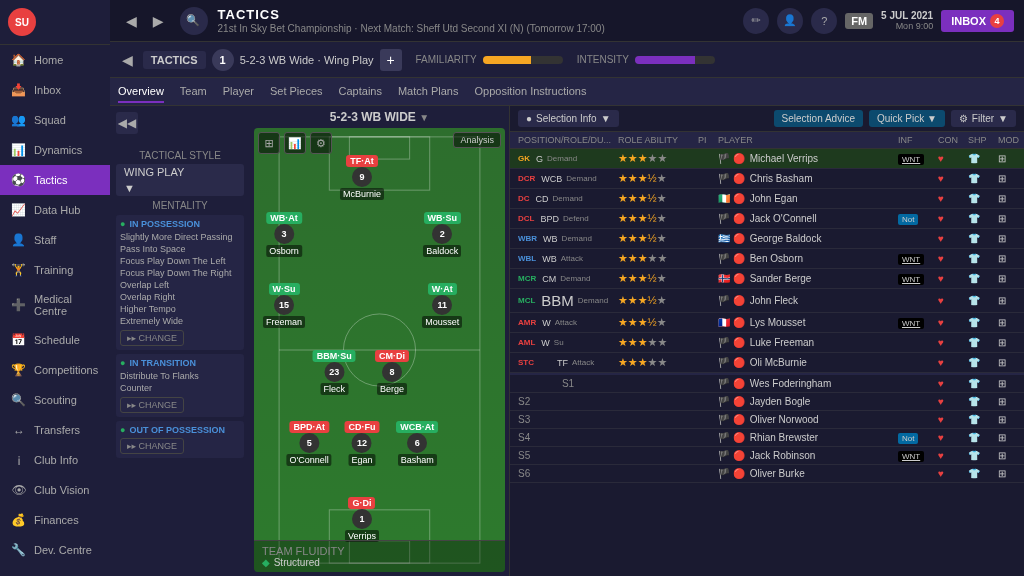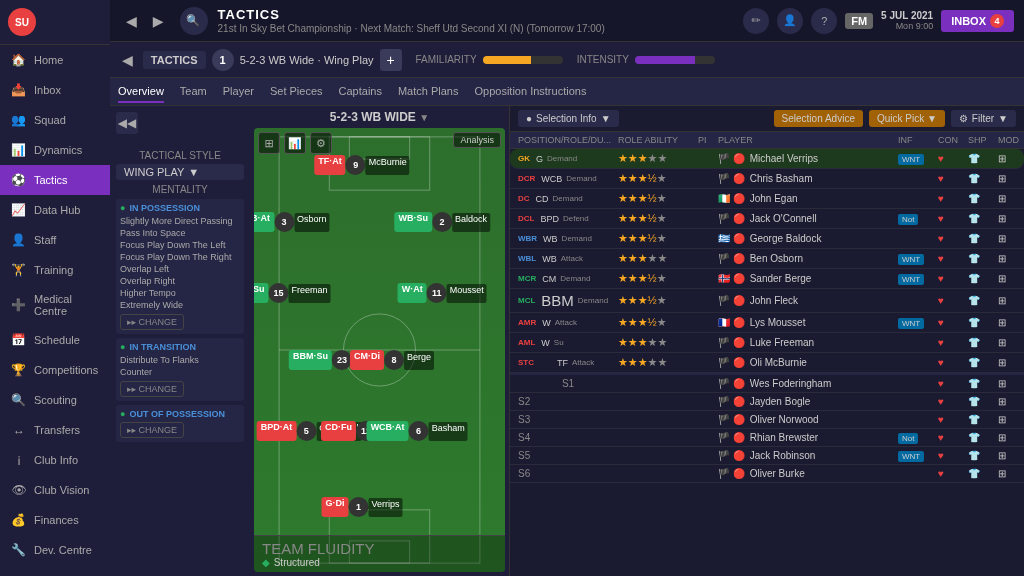--- a/index.html
+++ b/index.html
@@ -54,28 +54,28 @@
     .nav-tabs { background: #252545; height: 28px; display: flex; align-items: center; padding: 0 8px; gap: 16px; border-bottom: 1px solid #333; flex-shrink: 0; }
     .nav-tab { color: #aaa; font-size: 11px; cursor: pointer; padding: 4px 0; border-bottom: 2px solid transparent; }
     .nav-tab.active { color: white; border-bottom-color: #7b2fbe; }
 
     
     .content { display: flex; flex: 1; overflow: hidden; }
 
     
     .tactics-panel { width: 400px; background: #1e1e3a; flex-shrink: 0; display: flex; flex-direction: column; overflow: hidden; border-right: 1px solid #333; }
     .collapse-btn { background: #2a2a4a; border: none; color: #aaa; width: 22px; height: 22px; border-radius: 3px; cursor: pointer; font-size: 12px; }
-    .wing-play { background: #2a2a4a; border-radius: 3px; padding: 2px 8px; color: #ccc; font-size: 11px; cursor: pointer; display: flex; align-items: center; gap: 4px; }
+    .wing-play { background: #2a2a4a; border-radius: 3px; padding: 2px 8px; color: #ccc; font-size: 11px; cursor: pointer; display: flex; gap: 4px; flex-direction: column; }
 
     .tactics-left { width: 140px; flex-shrink: 0; padding: 6px; overflow-y: auto; }
 
     
     .field { flex: 1; background: #2d7a2d; position: relative; margin: 4px; border-radius: 4px; overflow: hidden; min-height: 300px; }
 
-    .player-token { position: absolute; display: flex; flex-direction: row; cursor: pointer; }
+    .player-token { position: absolute; display: flex; flex-direction: column; align-items: center; cursor: pointer; }
     .player-token .token-badge { background: #4a90d9; color: white; border-radius: 3px; padding: 1px 4px; font-size: 9px; font-weight: bold; white-space: nowrap; }
     .player-token .token-badge.red { background: #e84040; }
     .player-token .token-badge.green { background: #27ae60; }
     .player-token .token-number { background: #333; color: white; border-radius: 50%; width: 20px; height: 20px; display: flex; align-items: center; justify-content: center; font-size: 9px; font-weight: bold; }
     .player-token .token-name { font-size: 9px; color: white; background: rgba(0,0,0,0.5); padding: 1px 3px; border-radius: 2px; margin-top: 1px; white-space: nowrap; }
 
     
     .mentality-section { margin: 4px 0; }
     .section-title { font-size: 10px; color: #888; text-align: center; margin-bottom: 3px; }
     .mentality-select { background: #2a2a4a; border: 1px solid #444; border-radius: 3px; color: #ccc; font-size: 10px; padding: 2px 4px; width: 100%; cursor: pointer; }
@@ -83,40 +83,40 @@
     .possession-title { font-size: 9px; color: #4a90d9; font-weight: bold; display: flex; align-items: center; gap: 4px; }
     .possession-title::before { content: '●'; color: #27ae60; }
     .possession-items { font-size: 9px; color: #aaa; margin-top: 2px; }
     .possession-item { padding: 1px 0; }
     .change-btn { background: none; border: 1px solid #444; color: #888; font-size: 9px; padding: 2px 6px; border-radius: 3px; cursor: pointer; margin-top: 3px; }
     .formation-label { text-align: center; color: #ccc; font-size: 12px; font-weight: bold; padding: 4px; }
     .analysis-btn { position: absolute; top: 4px; right: 4px; background: rgba(0,0,0,0.5); border: 1px solid #555; color: #ccc; font-size: 9px; padding: 2px 6px; border-radius: 3px; cursor: pointer; }
     .field-icons { position: absolute; top: 4px; left: 4px; display: flex; gap: 4px; }
     .field-icon { background: rgba(0,0,0,0.5); border: 1px solid #555; border-radius: 3px; width: 22px; height: 22px; display: flex; align-items: center; justify-content: center; cursor: pointer; color: #aaa; font-size: 11px; }
     .team-fluidity { padding: 4px 8px; background: rgba(0,0,0,0.3); border-top: 1px solid #444; }
-    .team-fluidity-title { font-size: 15px; color: #888; }
+    .team-fluidity-title { font-size: 11px; color: #888; }
     .team-fluidity-value { font-size: 10px; color: #ccc; display: flex; align-items: center; gap: 4px; }
     .fluidity-icon { color: #27ae60; }
 
     
     .selection-panel { flex: 1; background: #1a1a30; overflow: hidden; display: flex; flex-direction: column; }
     .selection-header { padding: 4px 8px; display: flex; align-items: center; gap: 8px; border-bottom: 1px solid #333; flex-shrink: 0; }
     .selection-info-btn { background: #2a2a4a; border: none; color: #ccc; padding: 3px 8px; border-radius: 3px; font-size: 10px; cursor: pointer; display: flex; align-items: center; gap: 4px; }
     .selection-actions { margin-left: auto; display: flex; gap: 6px; }
-    .selection-action-btn { background: #a16207; border: none; color: #ccc; padding: 3px 8px; border-radius: 3px; font-size: 10px; cursor: pointer; }
+    .selection-action-btn { background: #0c4a6e; border: none; color: #ccc; padding: 3px 8px; border-radius: 3px; font-size: 10px; cursor: pointer; }
     .filter-btn { background: #2a2a4a; border: none; color: #ccc; padding: 3px 8px; border-radius: 3px; font-size: 10px; cursor: pointer; display: flex; align-items: center; gap: 4px; }
 
     .player-table { flex: 1; overflow-y: auto; }
     .player-table-header { display: grid; grid-template-columns: 100px 80px 20px 180px 40px 30px 30px 30px 30px 30px; padding: 3px 8px; background: #252545; font-size: 9px; color: #888; border-bottom: 1px solid #333; position: sticky; top: 0; }
     .player-row { display: grid; grid-template-columns: 100px 80px 20px 180px 40px 30px 30px 30px 30px 30px; padding: 3px 8px; border-bottom: 1px solid #2a2a3a; align-items: center; font-size: 10px; }
-    .player-row.highlighted { background: #1e3a1e; border-radius: 8px; }
+    .player-row.highlighted { background: #1e3a1e; }
     .player-name { color: #ccc; display: flex; align-items: center; gap: 4px; }
     .heart-icon { color: #e84040; font-size: 10px; }
     .btn-small { background: #3a3a5a; border: none; color: #ccc; font-size: 8px; padding: 1px 4px; border-radius: 2px; cursor: pointer; }
-    .btn-wnt { background: #0369a1; }
+    .btn-wnt { background: #000000; text-decoration: underline; }
     .btn-not { background: #0369a1; }
     .pos-tag { font-size: 8px; font-weight: bold; color: white; }
     .dc-tag { color: #e84040; }
     .gk-tag { color: #f5a623; }
     .wb-tag { color: #4a90d9; }
     .cm-tag { color: #27ae60; }
     .att-tag { color: #e84040; }
     .separator-row { background: #252545; height: 2px; }
 
     .inline-flex { display: flex; align-items: center; gap: 2px; }

